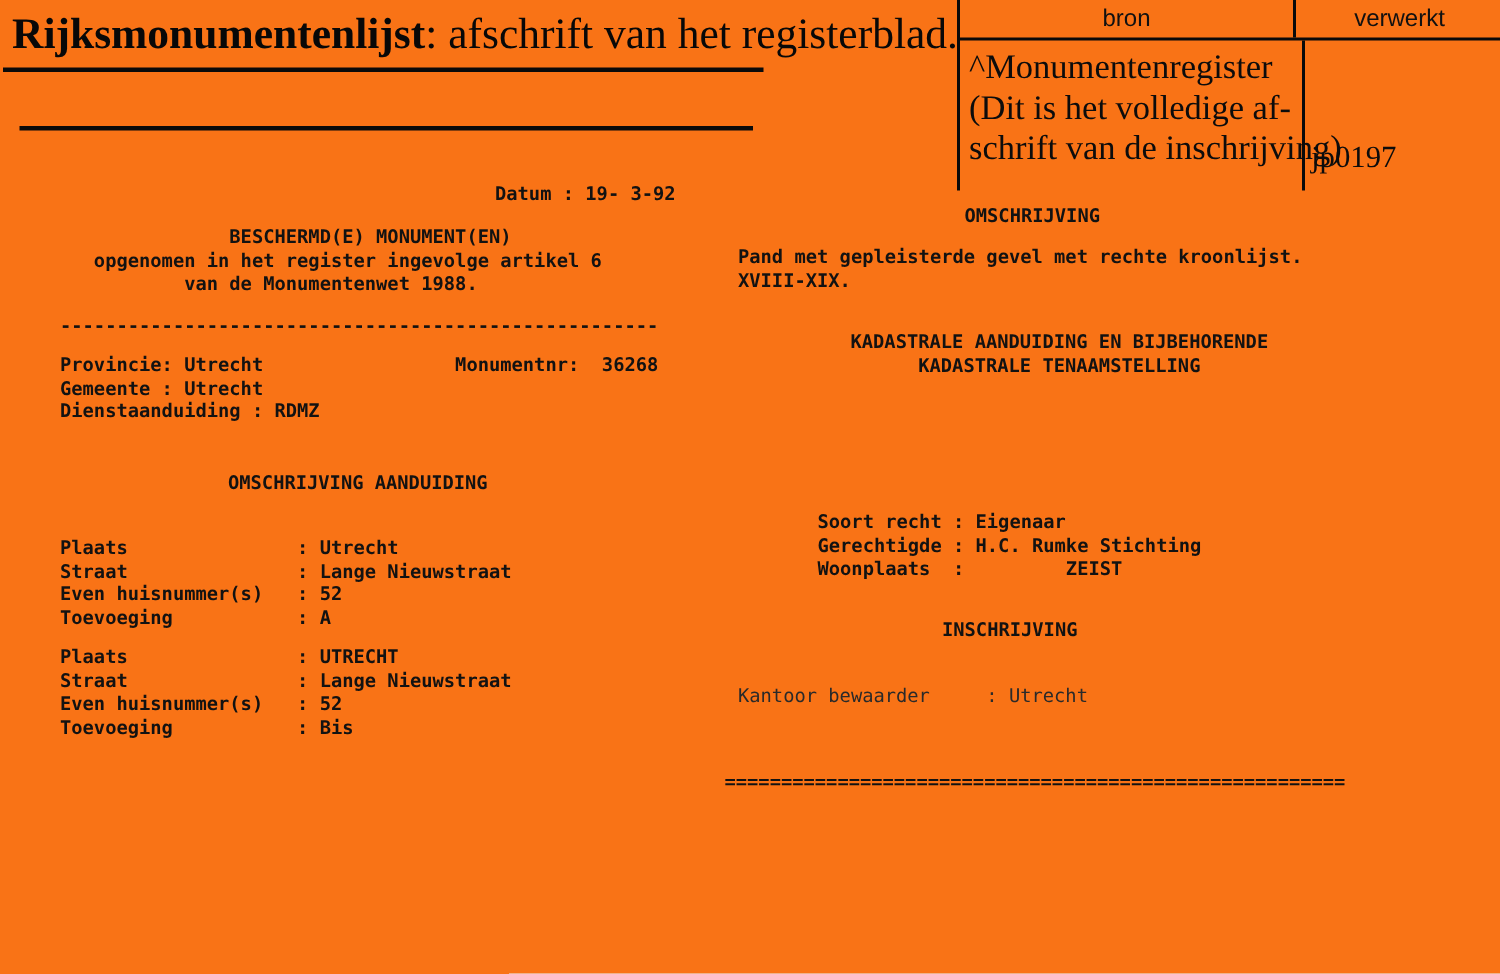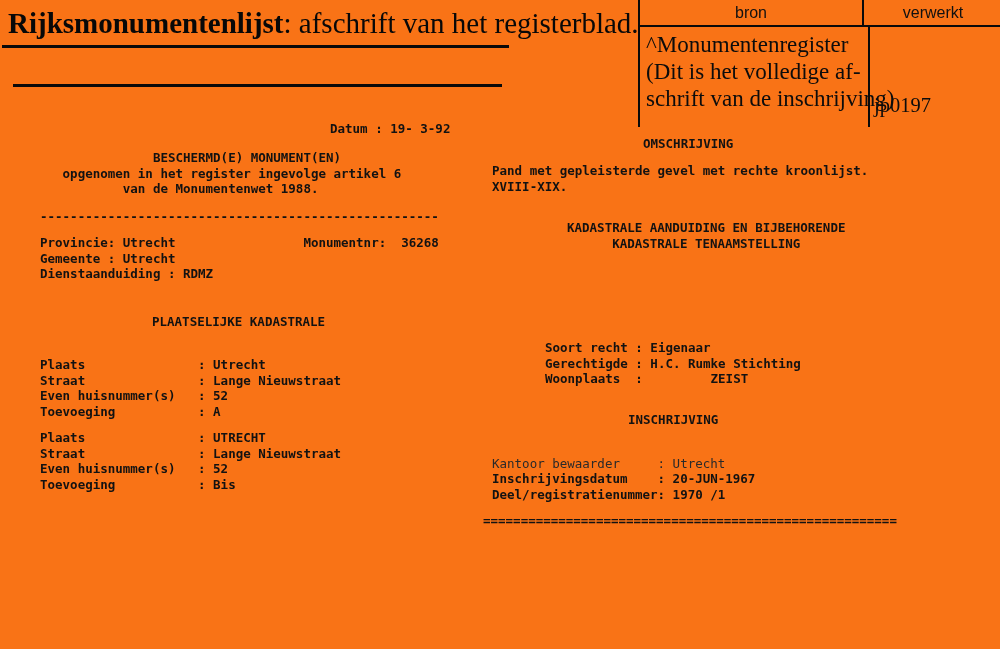--- a/index.html
+++ b/index.html
@@ -75,37 +75,35 @@
   </div>
 
   <pre class="mono p-datum">Datum : 19- 3-92</pre>
   <pre class="mono p-beschermd">               BESCHERMD(E) MONUMENT(EN)
    opgenomen in het register ingevolge artikel 6
            van de Monumentenwet 1988.</pre>
   <pre class="mono p-sep">-----------------------------------------------------</pre>
   <pre class="mono p-provincie">Provincie: Utrecht                 Monumentnr:  36268
 Gemeente : Utrecht
 Dienstaanduiding : RDMZ</pre>
-  <pre class="mono p-plaats-h">PLAATSELIJKE KADASTRALE</pre>
+  <pre class="mono p-plaats-h">OMSCHRIJVING AANDUIDING</pre>
   <pre class="mono p-addr1">Plaats               : Utrecht
 Straat               : Lange Nieuwstraat
 Even huisnummer(s)   : 52
 Toevoeging           : A</pre>
   <pre class="mono p-addr2">Plaats               : UTRECHT
 Straat               : Lange Nieuwstraat
 Even huisnummer(s)   : 52
 Toevoeging           : Bis</pre>
 
   <pre class="mono p-omschr-h">OMSCHRIJVING</pre>
   <pre class="mono p-pand">Pand met gepleisterde gevel met rechte kroonlijst.
 XVIII-XIX.</pre>
   <pre class="mono p-kad-h">KADASTRALE AANDUIDING EN BIJBEHORENDE
       KADASTRALE TENAAMSTELLING</pre>
   <pre class="mono p-recht">Soort recht : Eigenaar
 Gerechtigde : H.C. Rumke Stichting
 Woonplaats  :         ZEIST</pre>
   <pre class="mono p-inschr-h">INSCHRIJVING</pre>
   <pre class="mono light p-kantoor">Kantoor bewaarder     : Utrecht</pre>
-  <pre class="mono p-inschr">Inschrijvingsdatum    : 20-JUN-1967
-Deel/registratienummer: 1970 /1</pre>
   <pre class="mono p-endsep">=======================================================</pre>
 
 </div>
 
 </body></html>

